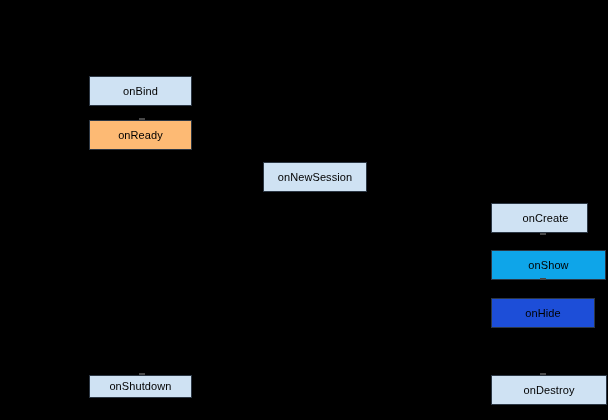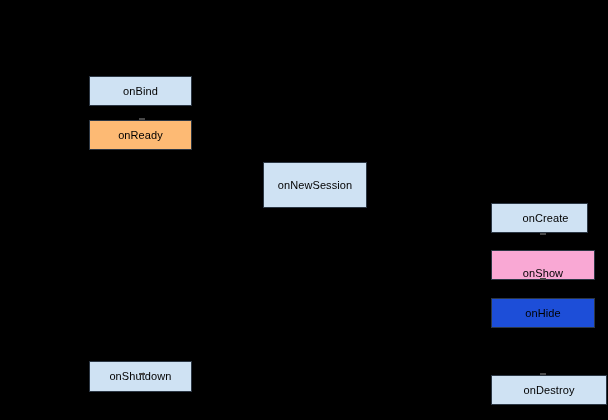--- a/index.html
+++ b/index.html
@@ -35,36 +35,36 @@
 </head>
 <body>
 
 <div class="canvas" style="background: rgb(0, 0, 0);">
     <div class="node" style="left: 89px; top: 76px; width: 103px; height: 30px; background: rgb(207, 226, 243); border: 1px solid rgb(44, 55, 68); color: rgb(0, 0, 0);">
       <span>onBind</span>
     </div>
     <div class="node" style="left: 89px; top: 120px; width: 103px; height: 30px; background: #fdba74; border: 1px solid rgb(44, 55, 68); color: rgb(0, 0, 0);">
       <span>onReady</span>
     </div>
-    <div class="node" style="left: 263px; top: 162px; width: 104px; height: 46px; background: rgb(207, 226, 243); border: 1px solid rgb(44, 55, 68); color: rgb(0, 0, 0);">
+    <div class="node" style="left: 263px; top: 162px; width: 104px; height: 30px; background: rgb(207, 226, 243); border: 1px solid rgb(44, 55, 68); color: rgb(0, 0, 0);">
       <span>onNewSession</span>
     </div>
     <div class="node" style="left: 491px; top: 203px; width: 97px; height: 30px; background: rgb(207, 226, 243); border: 1px solid rgb(44, 55, 68); color: rgb(0, 0, 0); padding-left: 12px;">
       <span>onCreate</span>
     </div>
-    <div class="node" style="left: 491px; top: 250px; width: 104px; height: 30px; background: #f9a8d4; border: 1px solid rgb(44, 55, 68); color: rgb(0, 0, 0); align-items: flex-end;">
+    <div class="node" style="left: 491px; top: 250px; width: 115px; height: 30px; background: #0ea5e9; border: 1px solid rgb(44, 55, 68); color: rgb(0, 0, 0);">
       <span>onShow</span>
     </div>
     <div class="node" style="left: 491px; top: 298px; width: 104px; height: 30px; background: #1d4ed8; border: 1px solid rgb(44, 55, 68); color: rgb(0, 0, 0);">
       <span>onHide</span>
     </div>
     <div class="node" style="left: 491px; top: 375px; width: 116px; height: 30px; background: rgb(207, 226, 243); border: 1px solid rgb(44, 55, 68); color: rgb(0, 0, 0);">
       <span>onDestroy</span>
     </div>
-    <div class="node" style="left: 89px; top: 361px; width: 103px; height: 31px; background: rgb(207, 226, 243); border: 1px solid rgb(44, 55, 68); color: rgb(0, 0, 0);">
+    <div class="node" style="left: 89px; top: 375px; width: 103px; height: 23px; background: rgb(207, 226, 243); border: 1px solid rgb(44, 55, 68); color: rgb(0, 0, 0);">
       <span>onShutdown</span>
     </div>
     <div class="arrow-hint" style="left: 139px; top: 118px; width: 6px; height: 2px; background: rgb(71, 71, 71);"></div>
     <div class="arrow-hint" style="left: 540px; top: 233px; width: 6px; height: 2px; background: rgb(71, 71, 71);"></div>
     <div class="arrow-hint" style="left: 540px; top: 278px; width: 6px; height: 2px; background: rgb(71, 71, 71);"></div>
     <div class="arrow-hint" style="left: 540px; top: 373px; width: 6px; height: 2px; background: rgb(71, 71, 71);"></div>
     <div class="arrow-hint" style="left: 139px; top: 373px; width: 6px; height: 2px; background: rgb(71, 71, 71);"></div>
   </div>
 
 </body></html>

